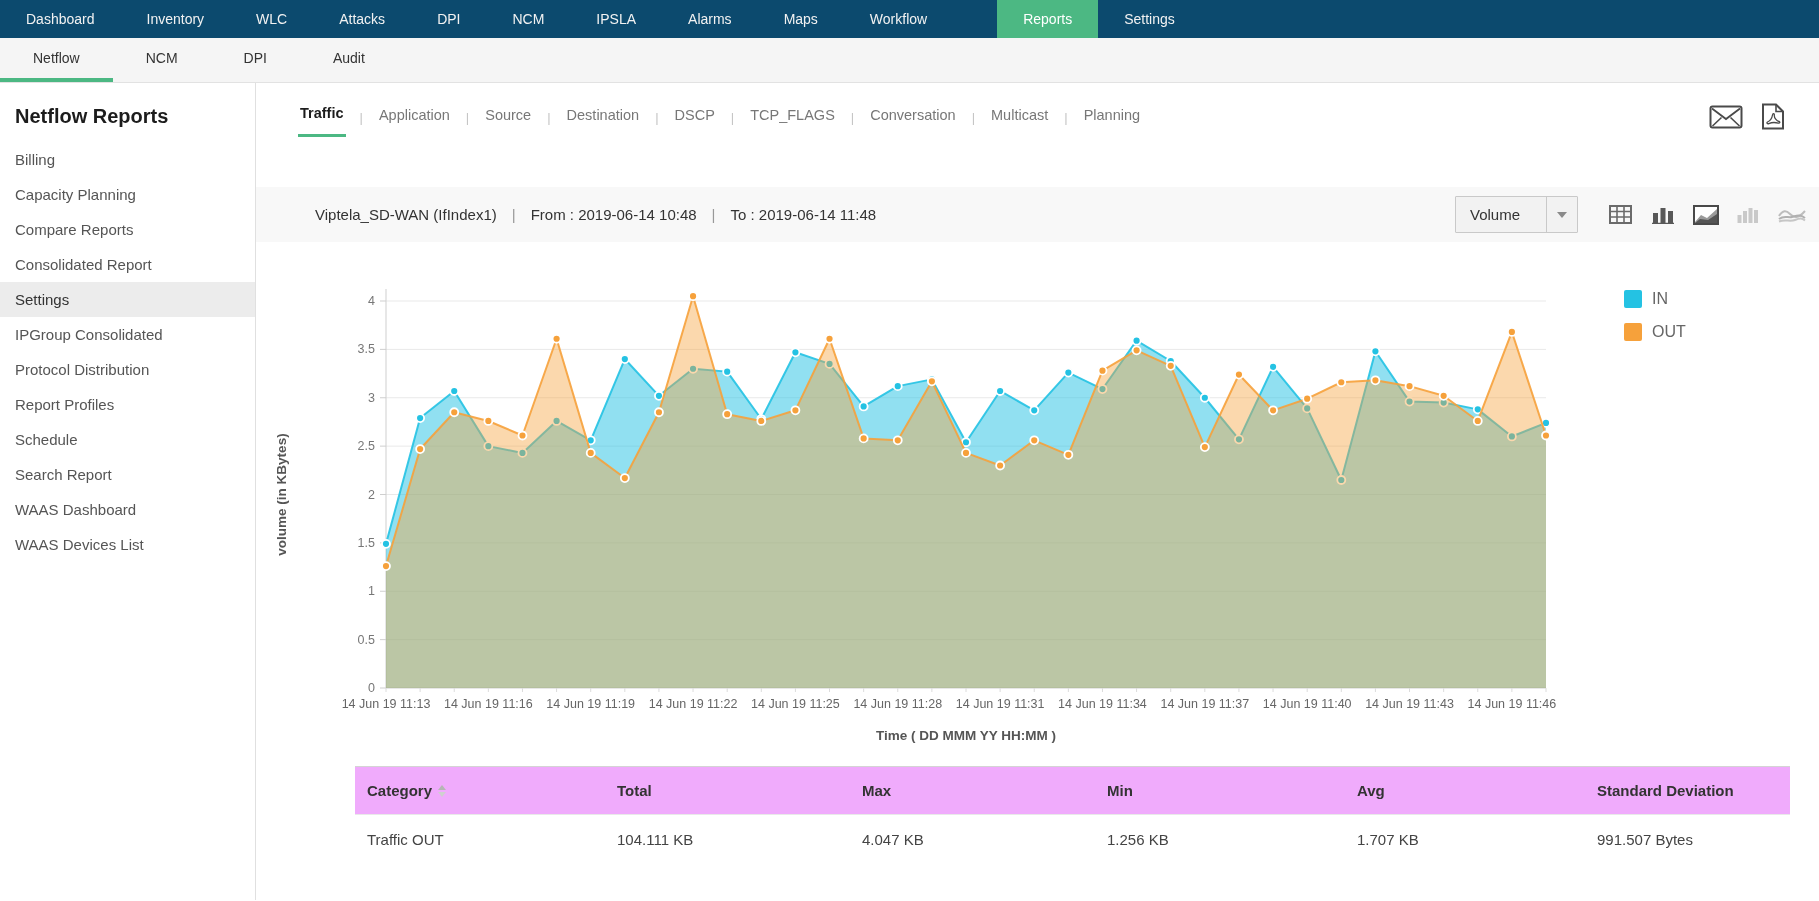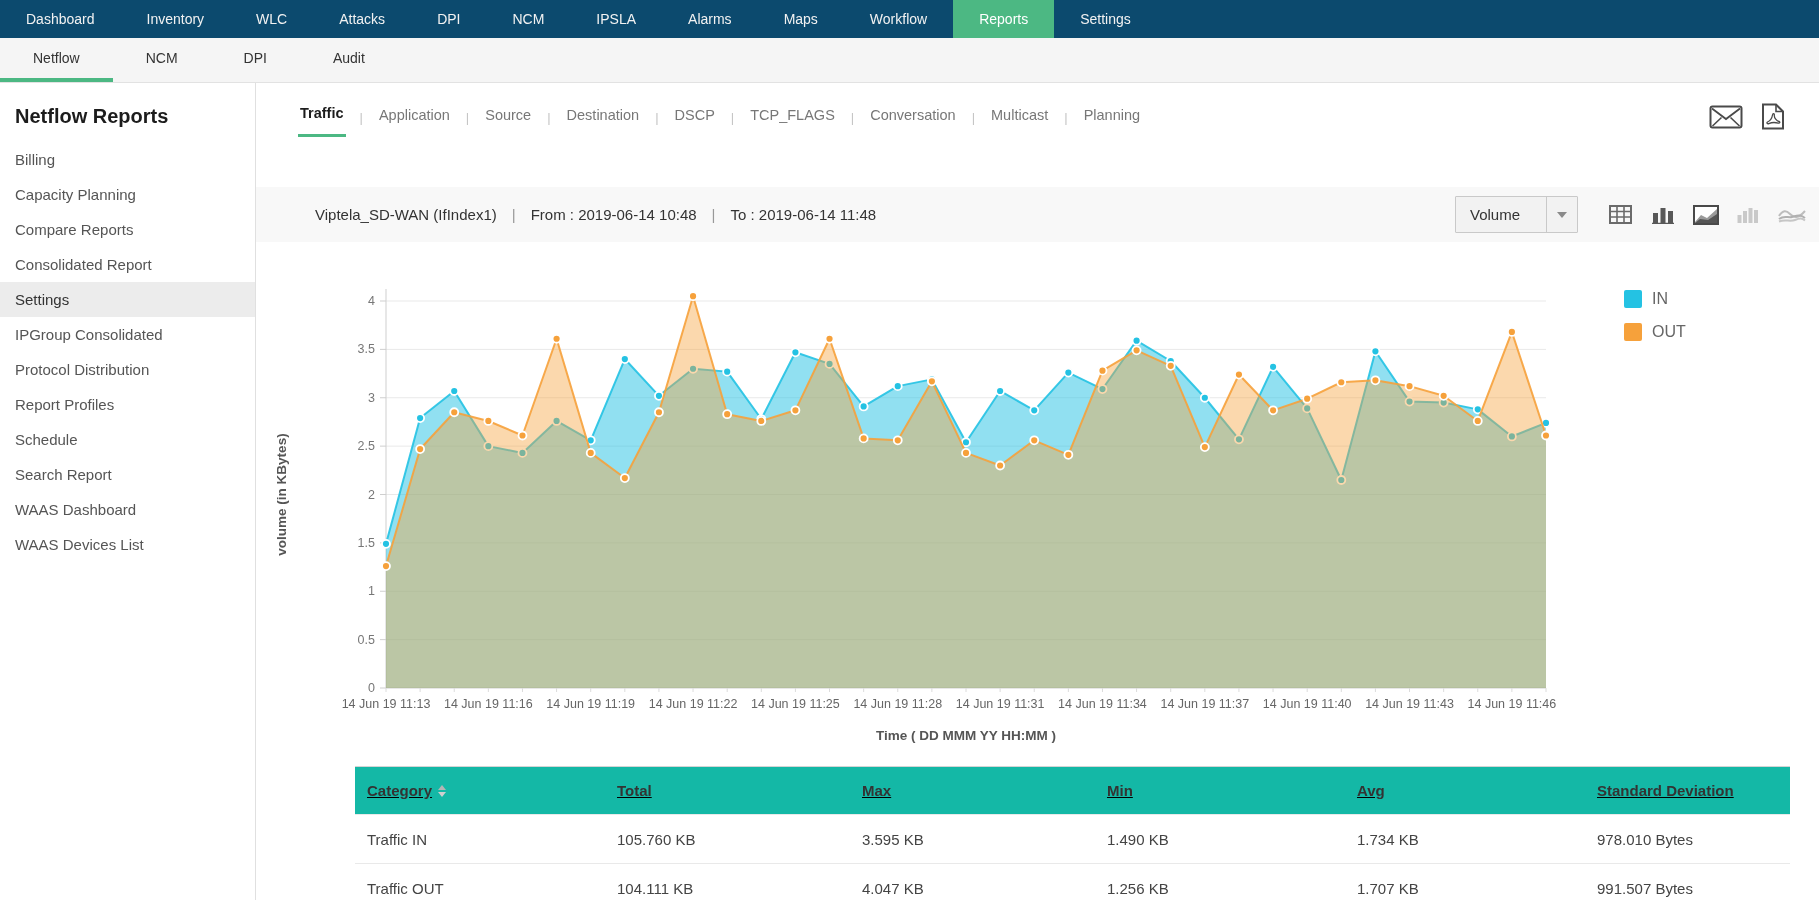--- a/index.html
+++ b/index.html
@@ -3,21 +3,21 @@
 <meta charset="utf-8">
 <style>
   * { margin:0; padding:0; box-sizing:border-box; }
   html,body { width:1819px; height:901px; overflow:hidden; background:#fff;
     font-family:"Liberation Sans","DejaVu Sans",sans-serif; }
 
   
   .topnav { height:38px; background:#0c4a6e; display:flex; align-items:stretch; }
   .topnav .nav-item { color:#f2f2f2; font-size:14px; display:flex; align-items:center;
     padding:0 26px; cursor:pointer; white-space:nowrap; }
-  .topnav .nav-item.active { background:#4CB883; color:#fff; }
+  .topnav .nav-item.active { background:#4CB883; color:#fff;margin-left:44px; }
 
   
   .subnav { height:45px; background:#f5f5f5; border-bottom:1px solid #e2e2e2;
     display:flex; align-items:stretch; }
   .subnav .subtab { font-size:14px; color:#333; display:flex; align-items:center;
     padding:0 33px; border-bottom:4px solid transparent; cursor:pointer; }
   .subnav .subtab.active { border-bottom-color:#4CB883; }
 
   
   .content { display:flex; height:817px; }
@@ -56,21 +56,21 @@
   
   .chart-block { display:flex; margin-top:16px; }
   .legend { margin-top:32px; margin-left:8px; }
   .legend-item { display:flex; align-items:center; gap:10px; margin-bottom:15px; cursor:pointer; }
   .legend-swatch { width:18px; height:18px; border-radius:2px; }
   .legend-label { font-size:16px; color:#666; }
 
   
   .summary { margin:14px 29px 0 99px; border-top:1px solid #d4d4d4; }
   .sum-row { display:flex; align-items:center; }
-  .sum-head { background:#14b8a6; height:47px;text-decoration:underline; }
+  .sum-head { background:#f0abfc; height:47px; }
   .sum-head .sum-cell { font-size:15px; font-weight:bold; color:#333; cursor:pointer; }
   .sum-body { height:49px; border-top:1px solid #e9e9e9; }
   .sum-body .sum-cell { font-size:15px; color:#444; }
   .sum-cell { padding-left:12px; display:flex; align-items:center; gap:6px; }
   .c0{width:250px;} .c1{width:245px;} .c2{width:245px;} .c3{width:250px;} .c4{width:240px;} .c5{flex:1;}
   .sort-glyph { display:inline-flex; flex-direction:column; gap:2px; }
   .sort-glyph .up { width:0;height:0;border-left:4px solid transparent;border-right:4px solid transparent;
     border-bottom:5px solid #b5b5b5; }
   .sort-glyph .down { width:0;height:0;border-left:4px solid transparent;border-right:4px solid transparent;
     border-top:5px solid #cfcfcf; }
@@ -398,28 +398,20 @@
             <span>Min</span>
           </div>
           <div class="sum-cell c4">
             <span>Avg</span>
           </div>
           <div class="sum-cell c5">
             <span>Standard Deviation</span>
           </div>
         </div>
         <div class="sum-row sum-body">
-          <div class="sum-cell c0">Traffic IN</div>
-          <div class="sum-cell c1">105.760 KB</div>
-          <div class="sum-cell c2">3.595 KB</div>
-          <div class="sum-cell c3">1.490 KB</div>
-          <div class="sum-cell c4">1.734 KB</div>
-          <div class="sum-cell c5">978.010 Bytes</div>
-        </div>
-        <div class="sum-row sum-body">
           <div class="sum-cell c0">Traffic OUT</div>
           <div class="sum-cell c1">104.111 KB</div>
           <div class="sum-cell c2">4.047 KB</div>
           <div class="sum-cell c3">1.256 KB</div>
           <div class="sum-cell c4">1.707 KB</div>
           <div class="sum-cell c5">991.507 Bytes</div>
         </div>
       </div>
 
   </main>

